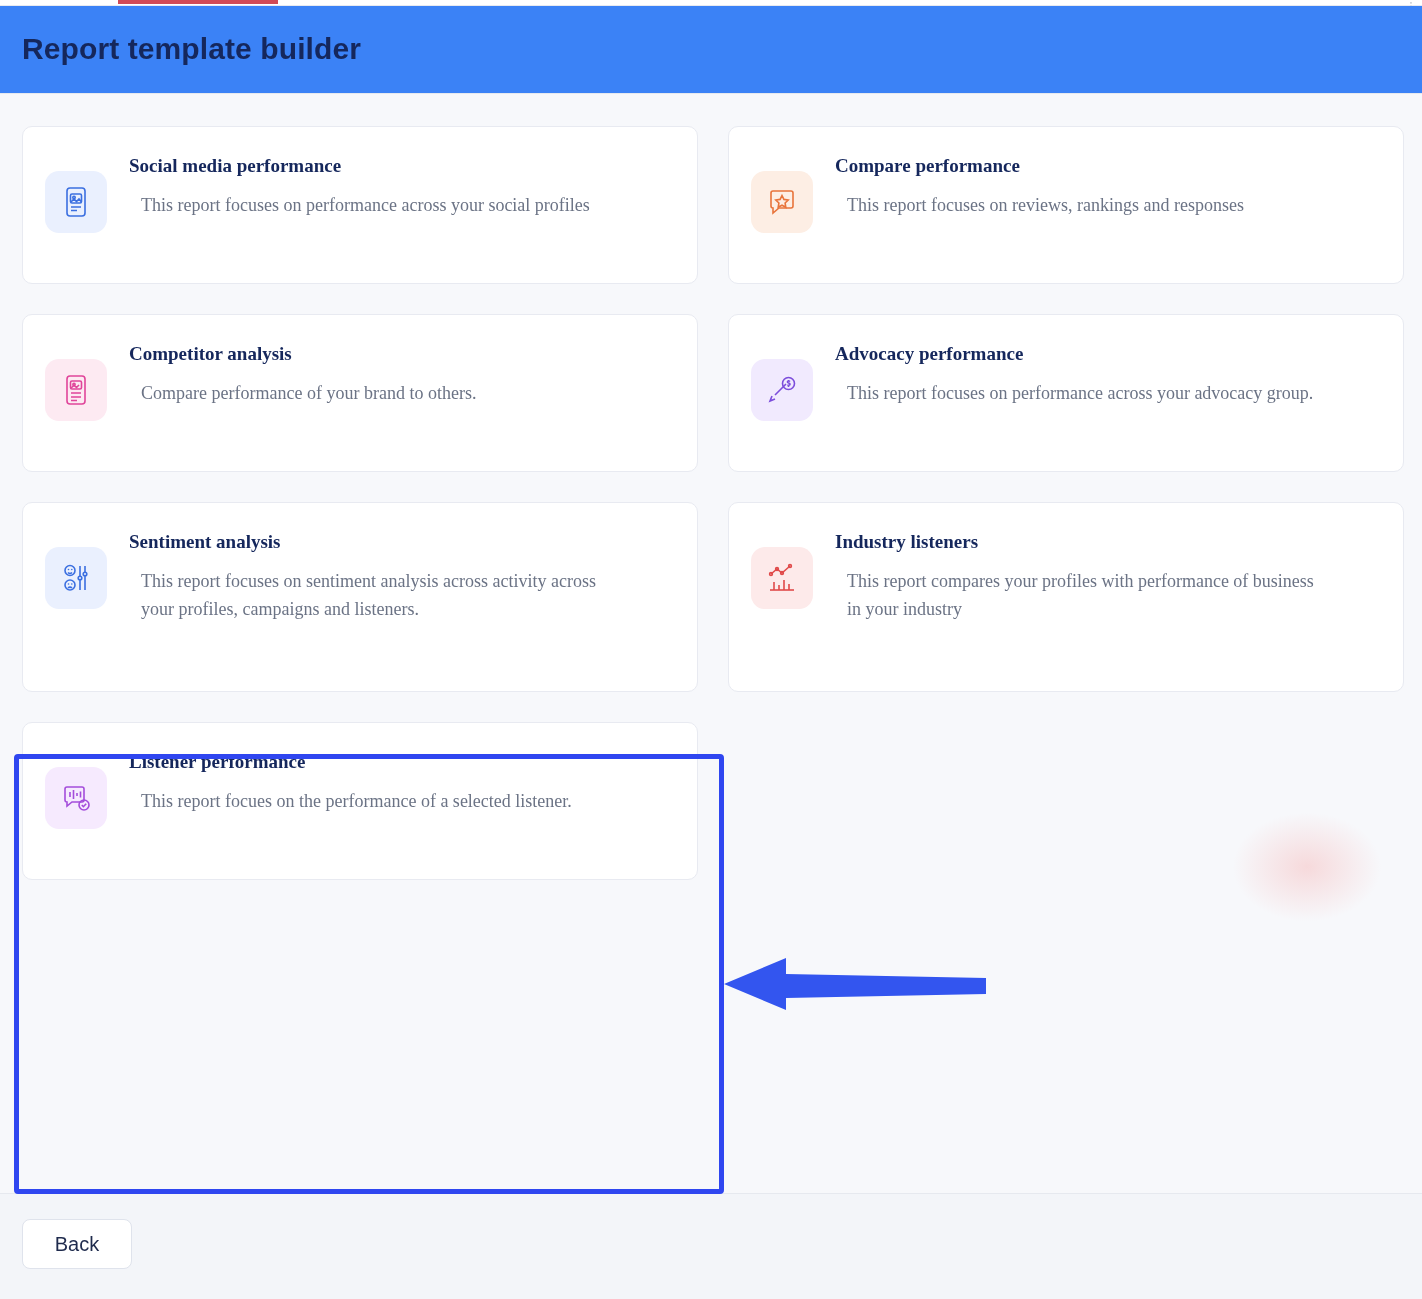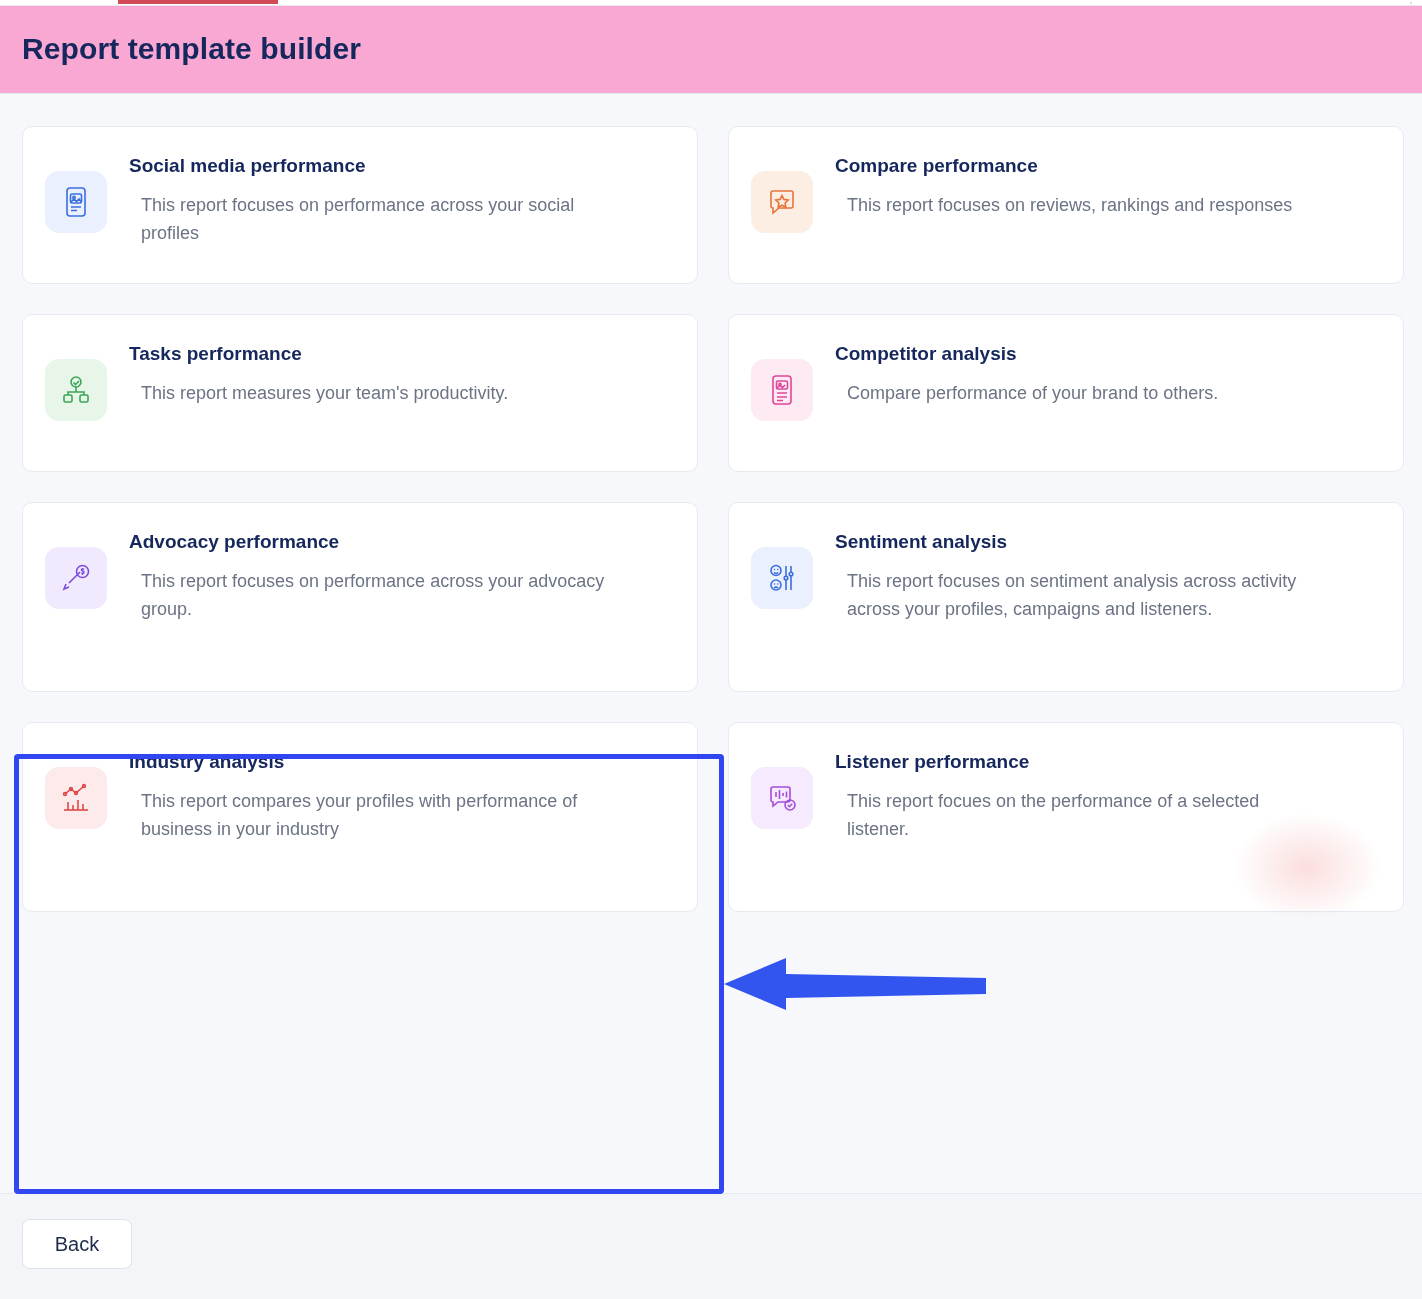--- a/index.html
+++ b/index.html
@@ -34,21 +34,21 @@
     right: 6px; top: 0;
     font-size: 10px;
     color: #9aa1ae;
     line-height: 6px;
   }
 
   .header {
     position: absolute;
     top: 6px; left: 0;
     width: 1422px; height: 88px;
-    background: #f9a8d4;
+    background: #3b82f6;
     border-bottom: 1px solid #e6e9ef;
     text-align: center;
   }
   .header h1 {
     margin: 0;
     position: absolute;
     left: 22px; top: 26px;
     font-size: 30px;
     font-weight: 600;
     color: #15275c;
@@ -62,20 +62,21 @@
     height: 1099px;
     background: #f7f8fb;
     padding: 32px 22px 0 22px;
   }
 
   .grid {
     display: grid;
     grid-template-columns: 676px 676px;
     column-gap: 30px;
     row-gap: 30px;
+    font-family: Liberation Serif, serif;
   }
 
   .card {
     background: #ffffff;
     border: 1px solid #e8eaf1;
     border-radius: 10px;
     padding: 22px 24px 22px 22px;
     display: flex;
     align-items: flex-start;
     gap: 22px;
@@ -201,35 +202,20 @@
             <path d="M5 7a2 2 0 0 1 2-2h18a2 2 0 0 1 2 2v13a2 2 0 0 1-2 2H13l-6 5v-5H7a2 2 0 0 1-2-2z"></path>
             <path d="M16 9.5l1.9 3.9 4.3.6-3.1 3 .7 4.2-3.8-2-3.8 2 .7-4.2-3.1-3 4.3-.6z"></path>
           </svg>
         </div>
         <div class="card-body">
           <p class="card-title">Compare performance</p>
           <p class="card-desc">This report focuses on reviews, rankings and responses</p>
         </div>
       </div>
 
-      <div class="card">
-        <div class="icon-tile" style="background:#e8f6ea">
-          <svg width="32" height="32" viewBox="0 0 32 32" fill="none" stroke="#3aa657" stroke-width="1.6">
-            <circle cx="16" cy="8" r="5"></circle>
-            <path d="M13.5 8.5l2 2 3.5-3.5"></path>
-            <path d="M16 13v5M16 18H8v3M16 18h8v3"></path>
-            <rect x="4" y="21" width="8" height="7" rx="1.5"></rect>
-            <rect x="20" y="21" width="8" height="7" rx="1.5"></rect>
-          </svg>
-        </div>
-        <div class="card-body">
-          <p class="card-title">Tasks performance</p>
-          <p class="card-desc">This report measures your team's productivity.</p>
-        </div>
-      </div>
 
       <div class="card">
         <div class="icon-tile" style="background:#fdeaf2">
           <svg width="30" height="32" viewBox="0 0 30 32" fill="none" stroke="#e0459a" stroke-width="1.6">
             <rect x="6" y="2" width="18" height="28" rx="3"></rect>
             <rect x="9.5" y="7" width="11" height="8" rx="1.5"></rect>
             <circle cx="13" cy="10.5" r="1.1"></circle>
             <path d="M10 14l3-2.5 2.5 2 2.5-2.5"></path>
             <path d="M10 19h10M10 23h10M10 26.5h6"></path>
           </svg>
@@ -283,21 +269,21 @@
             <path d="M5 12l6-5 5 4 8-7"></path>
             <circle cx="5" cy="12" r="1.4"></circle>
               <circle cx="11" cy="7" r="1.4"></circle>
             <circle cx="16" cy="11" r="1.4"></circle>
               <circle cx="24" cy="4" r="1.4"></circle>
             <path d="M4 28h24"></path>
             <path d="M8 28v-8M13 28v-5M18 28v-10M23 28v-6"></path>
           </svg>
         </div>
         <div class="card-body">
-          <p class="card-title">Industry analysis</p>
+          <p class="card-title">Industry listeners</p>
           <p class="card-desc">This report compares your profiles with performance of business in your industry</p>
         </div>
       </div>
 
       <div class="card">
         <div class="icon-tile" style="background:#f6eafe">
           <svg width="32" height="32" viewBox="0 0 32 32" fill="none" stroke="#a44ddb" stroke-width="1.6">
             <path d="M5 7a2 2 0 0 1 2-2h15a2 2 0 0 1 2 2v11a2 2 0 0 1-2 2H12l-5 4v-4a2 2 0 0 1-2-2z"></path>
             <path d="M10 10v5M13.5 8v9M17 11v3M20.5 9.5v6"></path>
             <circle cx="24" cy="23" r="5"></circle>

